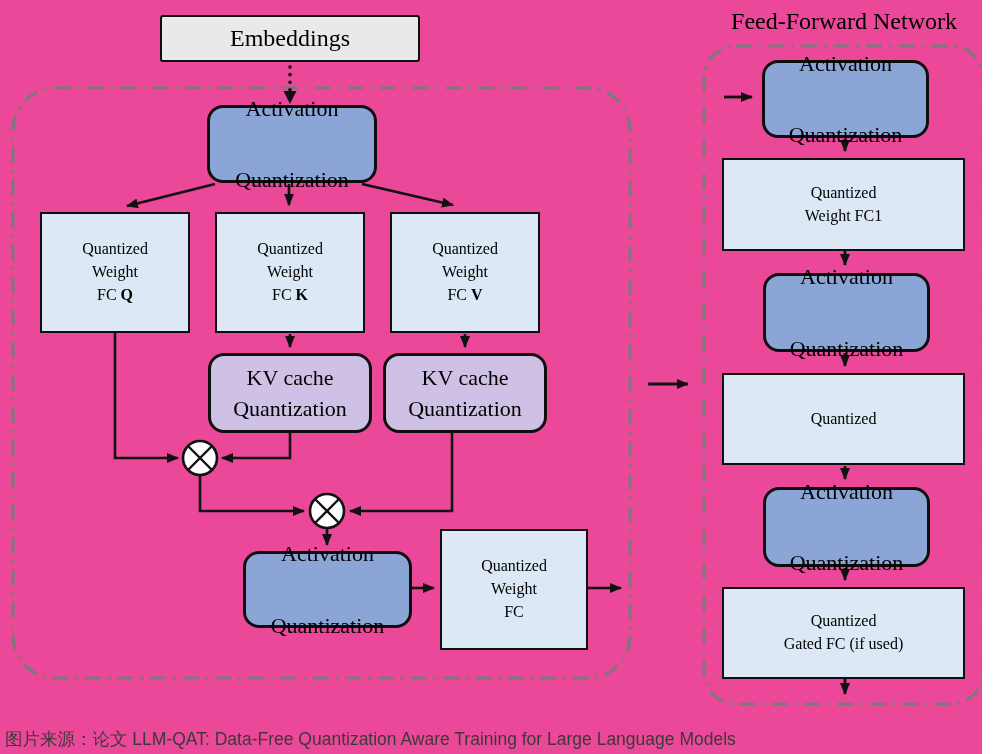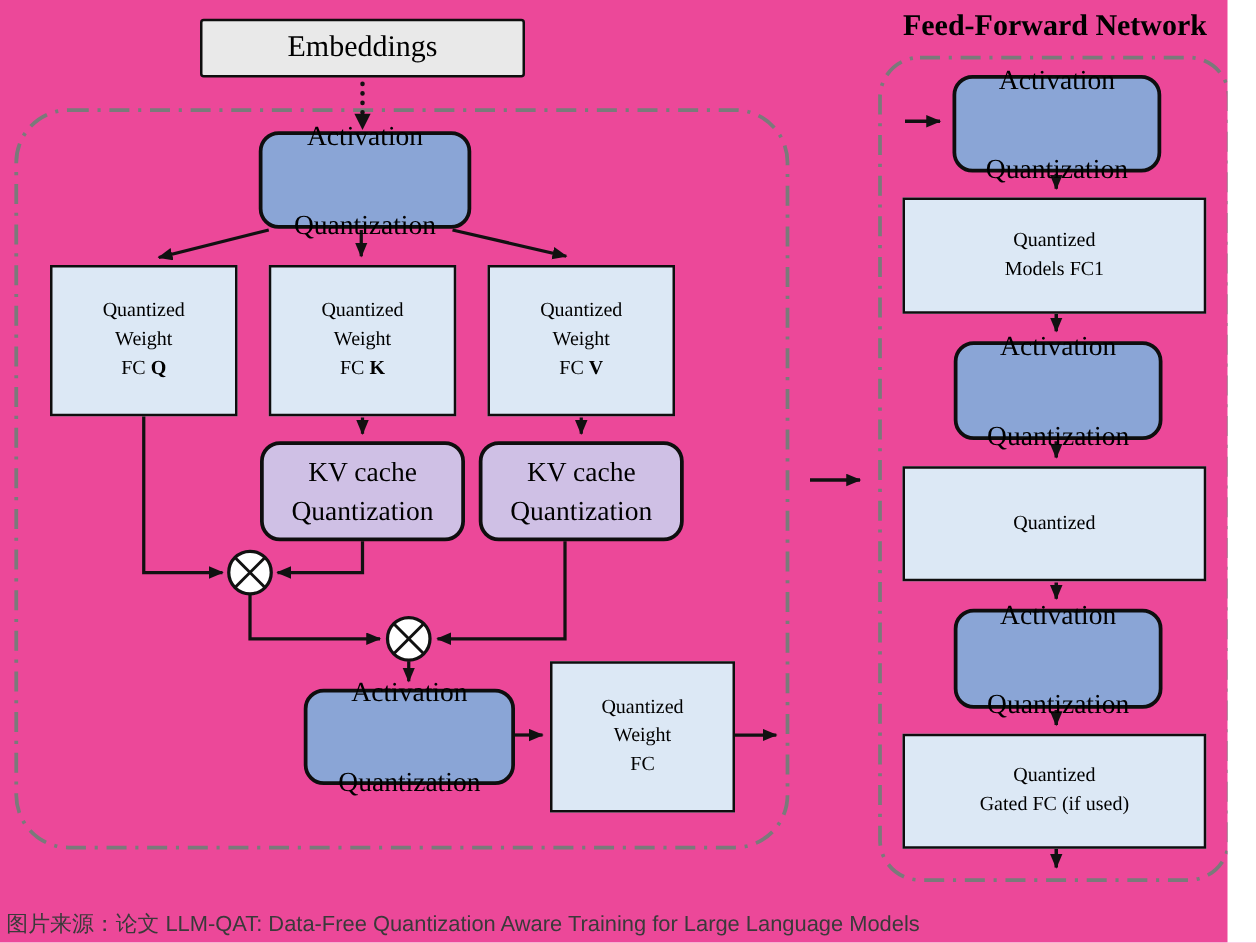--- a/index.html
+++ b/index.html
@@ -13,21 +13,21 @@
     display:flex;flex-direction:column;justify-content:center;align-items:center;
     text-align:center;line-height:1.42;
   }
   .rect{border:2.5px solid #0e0e0e;background:#DCE8F5;font-size:16px;}
   .round{border:3px solid #0e0e0e;border-radius:16px;font-size:22px;}
   .blue{background:#8AA5D6;gap:40px;}
   .purple{background:#CFC0E5;text-align:center;}
   .gray{background:#E9E9E9;border-radius:3px;font-size:24px;}
   .b{font-weight:bold;}
   .sect-title{
-    position:absolute;text-align:center;font-size:25px;color:#000;font-weight:bold;
+    position:absolute;text-align:center;font-size:25px;color:#000;
   }
   .caption{
     position:absolute;left:5px;top:727px;width:1000px;
     font-family:"Liberation Sans","DejaVu Sans",sans-serif;
     font-size:17.5px;color:#3a3a3a;white-space:nowrap;
   }
 </style>
 </head>
 <body>
 
@@ -134,21 +134,21 @@
     <div>FC</div>
   </div>
 
   <div class="box round blue" style="left:762px;top:60px;width:167px;height:78px;">
     <div>Activation</div>
     <div>Quantization</div>
   </div>
 
   <div class="box rect" style="left:722px;top:158px;width:243px;height:93px;">
     <div>Quantized</div>
-    <div>Models FC1</div>
+    <div>Weight FC1</div>
   </div>
 
   <div class="box round blue" style="left:763px;top:273px;width:167px;height:79px;">
     <div>Activation</div>
     <div>Quantization</div>
   </div>
 
   <div class="box rect" style="left:722px;top:373px;width:243px;height:92px;">
     <div>Quantized</div>
   </div>

